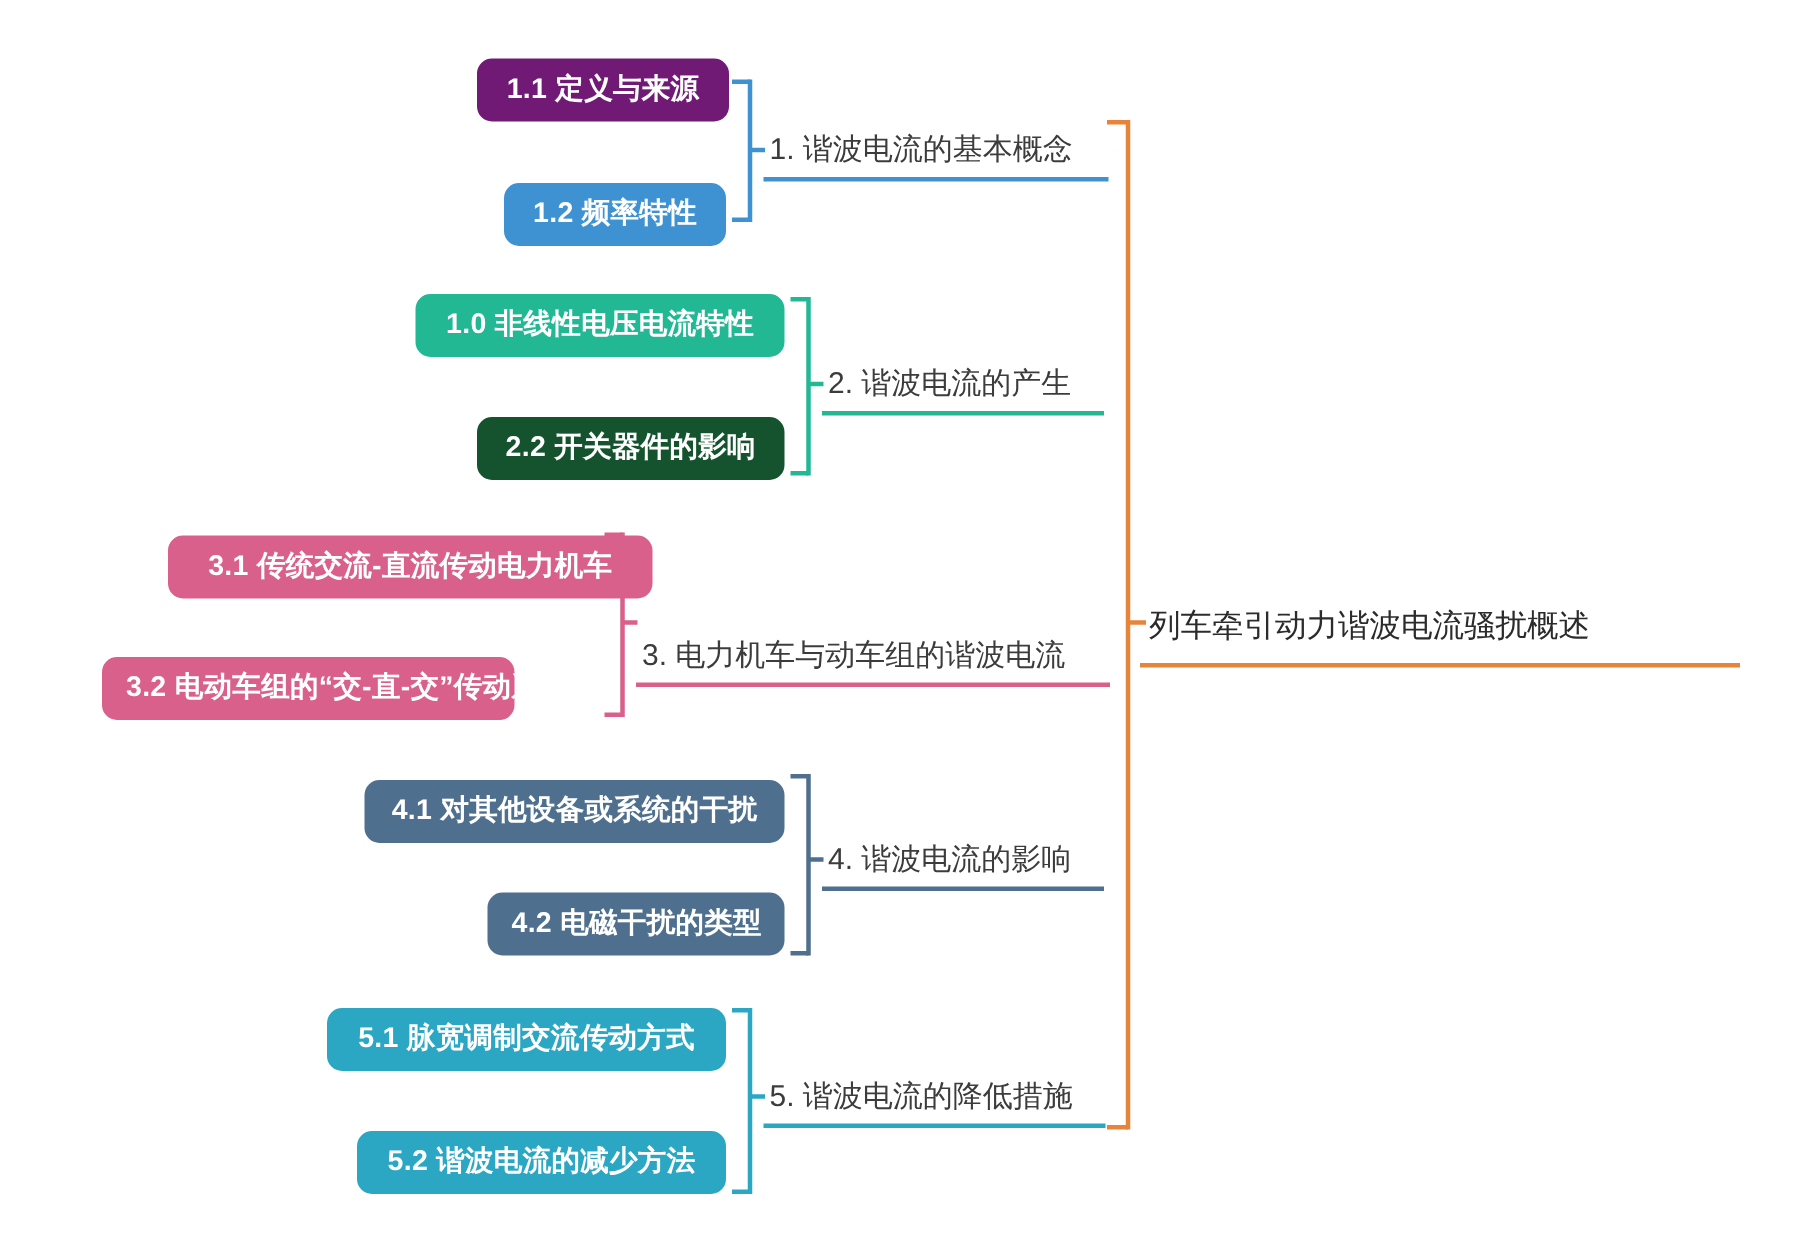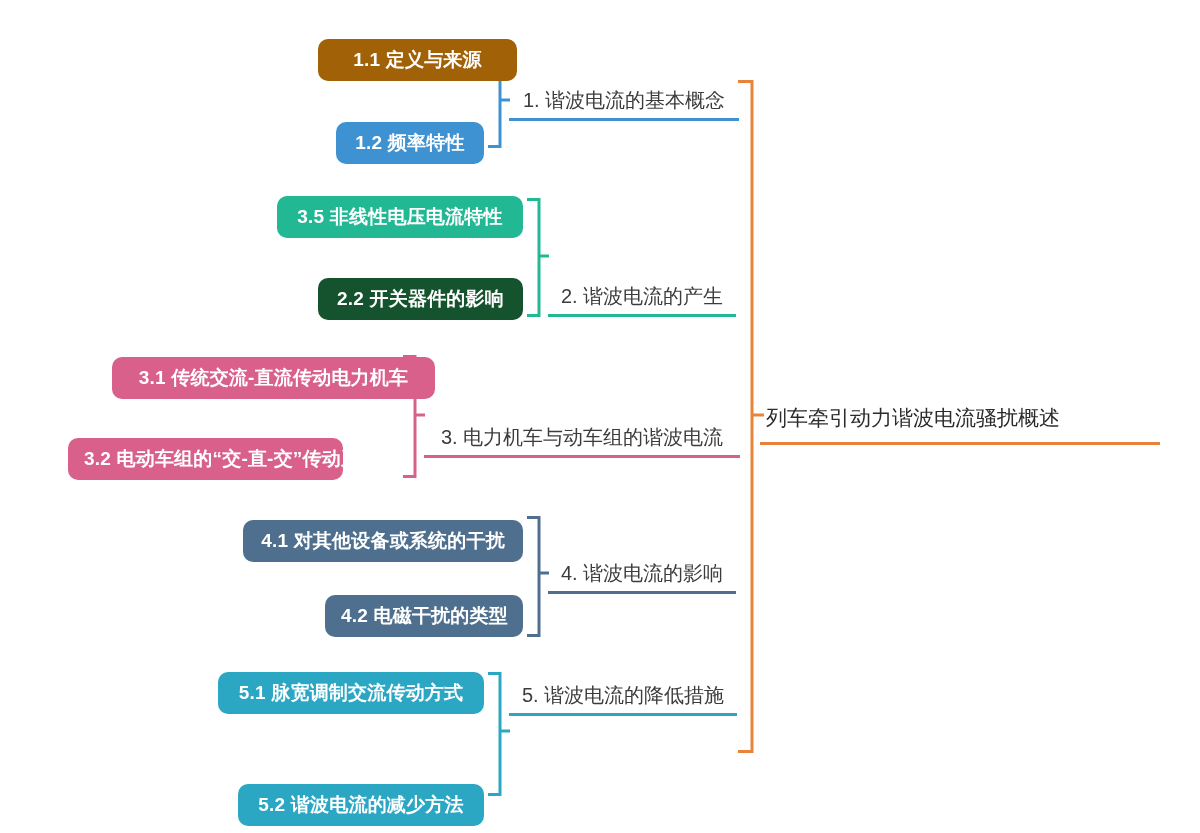--- a/index.html
+++ b/index.html
@@ -48,21 +48,20 @@
   
   .branch {
     position: absolute;
     box-sizing: border-box;
     white-space: nowrap;
     color: #3c3c3c;
     font-size: 20px;
     line-height: 30px;
     padding: 0 4px 3px 4px;
     font-weight: 400;
-    text-align: center;
   }
 
   
   .root {
     position: absolute;
     white-space: nowrap;
     color: #2b2b2b;
     font-size: 21px;
     line-height: 40px;
     padding: 0 6px 4px 6px;
@@ -99,36 +98,36 @@
       <line x1="488" y1="673.5" x2="500" y2="673.5" stroke="#2ba7c4" stroke-width="3" stroke-linecap="butt"></line>
       <line x1="488" y1="794.5" x2="500" y2="794.5" stroke="#2ba7c4" stroke-width="3" stroke-linecap="butt"></line>
       <line x1="500" y1="731" x2="510" y2="731" stroke="#2ba7c4" stroke-width="3" stroke-linecap="butt"></line>
       <line x1="742" y1="731" x2="752" y2="731" stroke="#2ba7c4" stroke-width="0.01" stroke-linecap="butt"></line>
       <line x1="752" y1="80" x2="752" y2="753" stroke="#e8833a" stroke-width="3" stroke-linecap="butt"></line>
       <line x1="738" y1="81.5" x2="752" y2="81.5" stroke="#e8833a" stroke-width="3" stroke-linecap="butt"></line>
       <line x1="738" y1="751.5" x2="752" y2="751.5" stroke="#e8833a" stroke-width="3" stroke-linecap="butt"></line>
       <line x1="752" y1="415" x2="764" y2="415" stroke="#e8833a" stroke-width="3" stroke-linecap="butt"></line>
     </svg>
 
-  <div class="leaf" style="left: 318px; top: 39px; width: 199px; background: #a16207;">1.1 定义与来源</div>
+  <div class="leaf" style="left: 318px; top: 39px; width: 168px; background: #701a75;">1.1 定义与来源</div>
   <div class="leaf" style="left: 336px; top: 122px; width: 148px; background: rgb(63, 146, 210);">1.2 频率特性</div>
 
-  <div class="leaf" style="left: 277px; top: 196px; width: 246px; background: rgb(34, 184, 148);">3.5 非线性电压电流特性</div>
+  <div class="leaf" style="left: 277px; top: 196px; width: 246px; background: rgb(34, 184, 148);">1.0 非线性电压电流特性</div>
   <div class="leaf" style="left: 318px; top: 278px; width: 205px; background: #14532d;">2.2 开关器件的影响</div>
 
   <div class="leaf" style="left: 76px; top: 357px; width: 323px; background: rgb(217, 96, 138); margin-left: 36px;">3.1 传统交流-直流传动电力机车</div>
   <div class="leaf" style="left: 68px; top: 438px; width: 275px; background: rgb(217, 96, 138);">3.2 电动车组的“交-直-交”传动系统</div>
 
   <div class="leaf" style="left: 243px; top: 520px; width: 280px; background: rgb(79, 111, 142);">4.1 对其他设备或系统的干扰</div>
   <div class="leaf" style="left: 325px; top: 595px; width: 198px; background: rgb(79, 111, 142);">4.2 电磁干扰的类型</div>
 
   <div class="leaf" style="left: 218px; top: 672px; width: 266px; background: rgb(43, 167, 196);">5.1 脉宽调制交流传动方式</div>
-  <div class="leaf" style="left: 238px; top: 784px; width: 246px; background: rgb(43, 167, 196);">5.2 谐波电流的减少方法</div>
+  <div class="leaf" style="left: 238px; top: 754px; width: 246px; background: rgb(43, 167, 196);">5.2 谐波电流的减少方法</div>
 
   <div class="branch" style="left: 509px; top: 85px; border-bottom: 3px solid rgb(63, 146, 210); width: 230px;">1. 谐波电流的基本概念</div>
-  <div class="branch" style="left: 548px; top: 241px; border-bottom: 3px solid rgb(34, 184, 148); width: 188px; margin-top: 40px;">2. 谐波电流的产生</div>
+  <div class="branch" style="left: 548px; top: 241px; border-bottom: 3px solid rgb(34, 184, 148); width: 188px;">2. 谐波电流的产生</div>
   <div class="branch" style="left: 424px; top: 422px; border-bottom: 3px solid rgb(217, 96, 138); width: 316px;">3. 电力机车与动车组的谐波电流</div>
   <div class="branch" style="left: 548px; top: 558px; border-bottom: 3px solid rgb(79, 111, 142); width: 188px;">4. 谐波电流的影响</div>
-  <div class="branch" style="left: 509px; top: 680px; border-bottom: 3px solid rgb(43, 167, 196); width: 228px;">5. 谐波电流的降低措施</div>
+  <div class="branch" style="left: 509px; top: 716px; border-bottom: 3px solid rgb(43, 167, 196); width: 228px;">5. 谐波电流的降低措施</div>
 
   <div class="root" style="left: 760px; top: 398px; border-bottom: 3px solid rgb(232, 131, 58); width: 388px;">列车牵引动力谐波电流骚扰概述</div>
 
 </div>
 
 </body></html>

